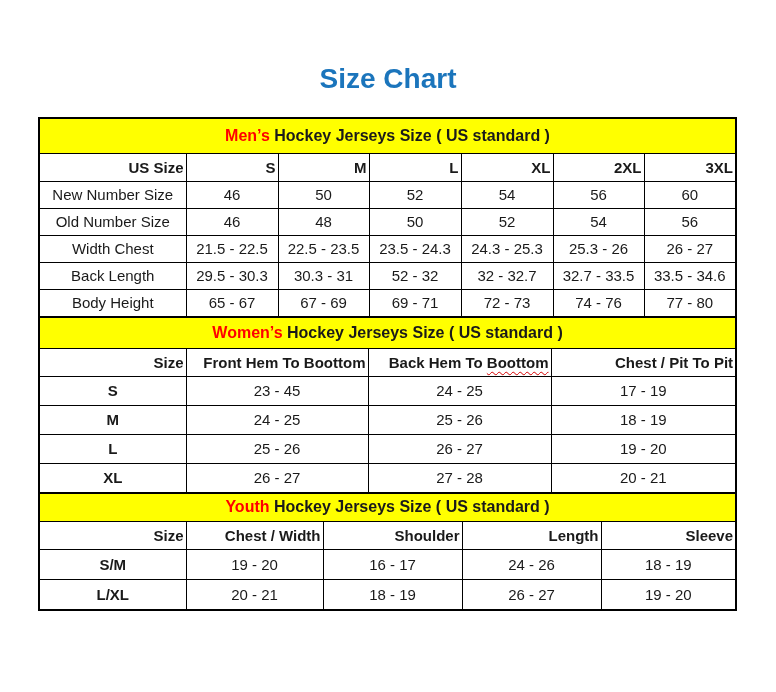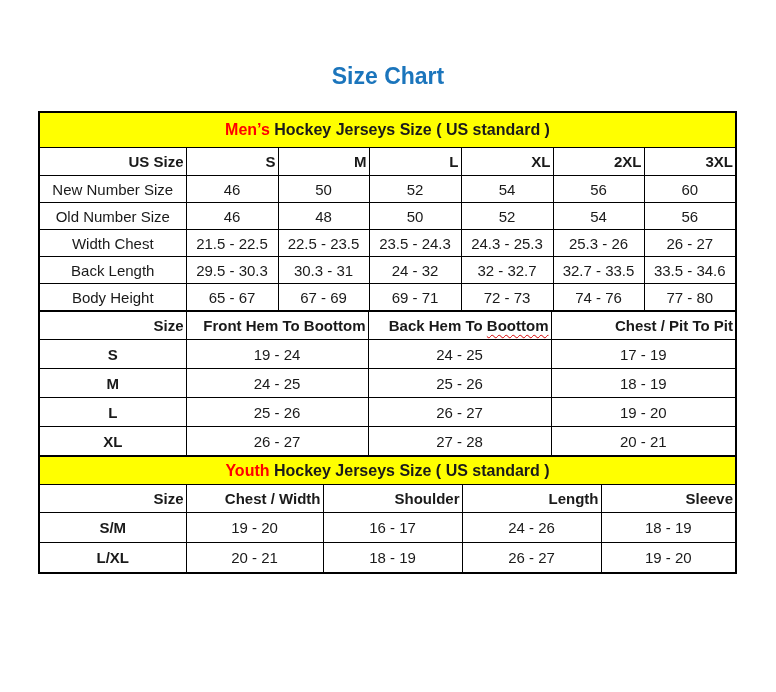--- a/index.html
+++ b/index.html
@@ -9,21 +9,21 @@
     height: 692px;
     background: #ffffff;
     font-family: "Liberation Sans", sans-serif;
     color: #1a1a1a;
     overflow: hidden;
   }
   .page-title {
     margin: 64px 0 0 0;
     text-align: center;
     color: #1B75BC;
-    font-size: 23px;
+    font-size: 28px;
     font-weight: bold;
     line-height: 1.1;
     letter-spacing: 0px;
   }
   .tables {
     width: 697px;
     margin: 22px 16px 0 38px;
   }
   table {
     border-collapse: collapse;
@@ -122,21 +122,21 @@
       <td>22.5 - 23.5</td>
       <td>23.5 - 24.3</td>
       <td>24.3 - 25.3</td>
       <td>25.3 - 26</td>
       <td>26 - 27</td>
     </tr>
     <tr class="data">
       <td class="row-label-plain">Back Length</td>
       <td>29.5 - 30.3</td>
       <td>30.3 - 31</td>
-      <td>24 - 32</td>
+      <td>52 - 32</td>
       <td>32 - 32.7</td>
       <td>32.7 - 33.5</td>
       <td>33.5 - 34.6</td>
     </tr>
     <tr class="data">
       <td class="row-label-plain">Body Height</td>
       <td>65 - 67</td>
       <td>67 - 69</td>
       <td>69 - 71</td>
       <td>72 - 73</td>
@@ -147,29 +147,32 @@
     </table>
 
   <table class="womens">
     <colgroup>
       <col style="width:147px">
         <col style="width:182px">
         <col style="width:183px">
         <col style="width:185px">
     </colgroup>
     <tbody>
+        <tr class="banner">
+      <td colspan="4"><span class="banner-hl">Women’s</span><span> Hockey Jerseys Size ( US standard )</span></td>
+    </tr>
     <tr class="head">
       <th>Size</th>
       <th>Front Hem To Boottom</th>
       <th><span>Back Hem To </span><span class="misspell">Boottom</span></th>
       <th>Chest / Pit To Pit</th>
     </tr>
     <tr class="data">
       <td class="row-label-bold">S</td>
-      <td>19 - 24</td>
+      <td>23 - 45</td>
       <td>24 - 25</td>
       <td>17 - 19</td>
     </tr>
     <tr class="data">
       <td class="row-label-bold">M</td>
       <td>24 - 25</td>
       <td>25 - 26</td>
       <td>18 - 19</td>
     </tr>
     <tr class="data">

